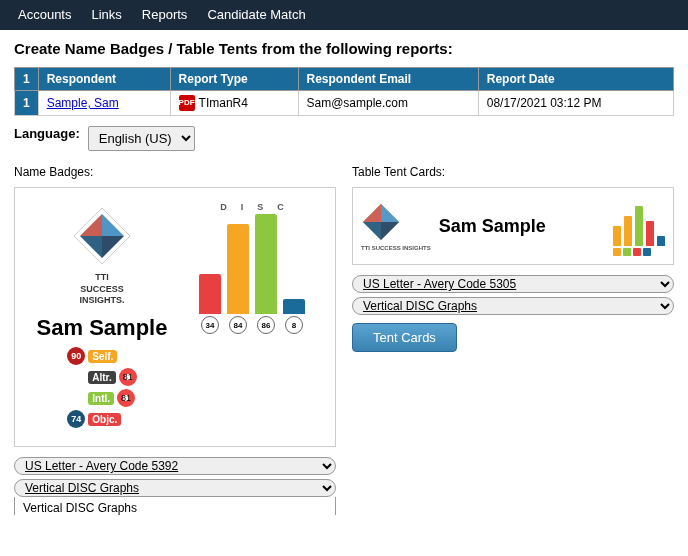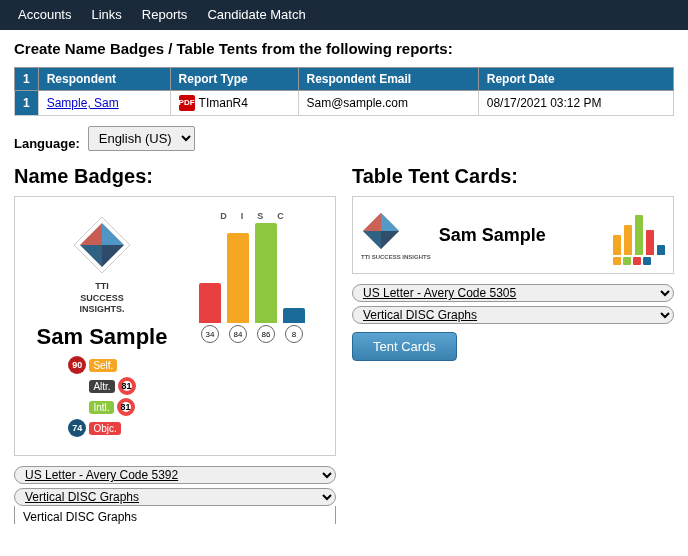--- a/index.html
+++ b/index.html
@@ -80,21 +80,21 @@
       font-size: 8px;
       font-weight: bold;
       text-align: center;
       line-height: 16px;
       border-radius: 2px;
     }
 
     
     .language-row {
       display: flex;
-      align-items: flex-end;
+      align-items: flex-start;
       gap: 8px;
       margin-bottom: 14px;
       font-size: 13px;
     }
     .language-row label { font-weight: bold; }
     .language-row select {
       padding: 3px 6px;
       font-size: 13px;
       border: 1px solid #999;
       border-radius: 2px;
@@ -103,22 +103,22 @@
     
     .two-col {
       display: flex;
       gap: 16px;
     }
     .col-left, .col-right {
       flex: 1;
     }
 
     .section-title {
-      font-size: 20px;
-      font-weight: bold;
+      font-size: 12px;
+      font-weight: normal;
       margin-bottom: 8px;
     }
 
     
     .badge-preview {
       border: 1px solid #ccc;
       padding: 10px;
       background: #fff;
       margin-bottom: 10px;
       min-height: 200px;
@@ -183,32 +183,32 @@
       justify-content: center;
       color: #fff;
       font-size: 9px;
       font-weight: bold;
     }
     .score-bar-label {
       background: #ccc;
       border-radius: 3px;
       padding: 1px 4px;
       font-size: 10px;
-      font-weight: normal;
+      font-weight: bold;
     }
     .score-val {
       width: 18px;
       height: 18px;
       border-radius: 50%;
-      border: 4px solid #ef4444;
+      border: 6px solid #ef4444;
       display: flex;
       align-items: center;
       justify-content: center;
       font-size: 9px;
-      font-weight: bold;
+      font-weight: normal;
     }
 
     
     .disc-chart-container {
       display: flex;
       flex-direction: column;
       align-items: center;
       width: 100%;
     }
     .disc-header {
@@ -237,21 +237,21 @@
     }
     .disc-score-circle {
       width: 18px;
       height: 18px;
       border-radius: 50%;
       border: 1px solid #666;
       display: flex;
       align-items: center;
       justify-content: center;
       font-size: 8px;
-      font-weight: normal;
+      font-weight: bold;
     }
 
     
     .dropdown-group {
       display: flex;
       flex-direction: column;
       gap: 4px;
       margin-bottom: 8px;
     }
     .dropdown-group select {

